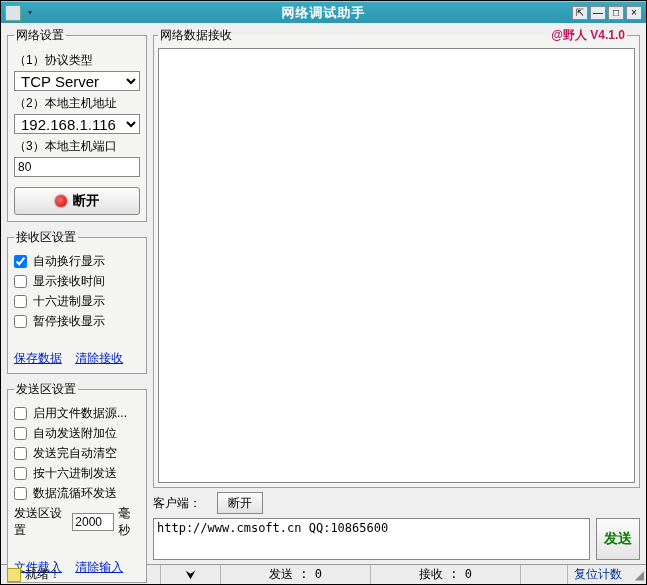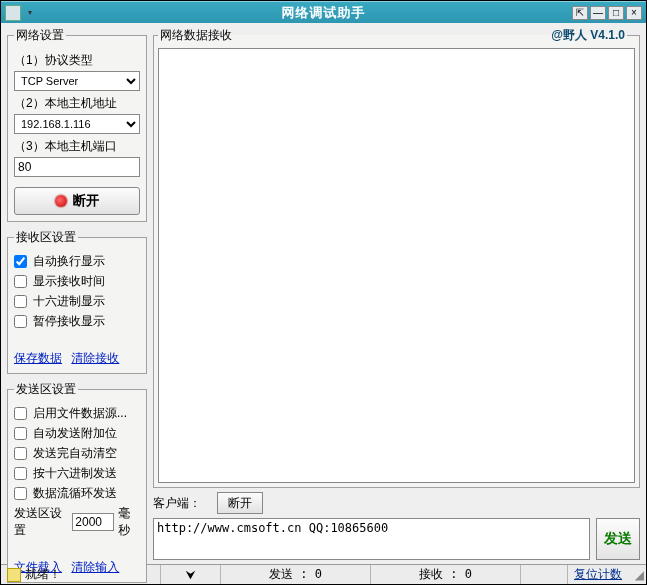--- a/index.html
+++ b/index.html
@@ -10,45 +10,45 @@
 .tb-drop { width:10px; display:flex; align-items:center; justify-content:center; color:#333; font-size:8px;}
 .tb-title { position:absolute; left:0; right:0; text-align:center; font-weight:bold; color:#fff; letter-spacing:1px; font-size:13px;}
 .tb-right { margin-left:auto; display:flex; gap:2px; padding:0 4px; align-items:center;}
 .tb-btn { width:16px; height:14px; background:#e6edf0; border:1px solid #888; font-size:10px; display:flex; align-items:center; justify-content:center; cursor:pointer; }
 .content { display:flex; height: calc(100% - 22px - 20px); }
 .leftcol { width:150px; padding:4px 4px 4px 6px; display:flex; flex-direction:column; gap:7px; background:#efefef;}
 .rightcol { flex:1; padding:4px 6px 4px 2px; display:flex; flex-direction:column; background:#efefef;}
 fieldset.grp { border:1px solid #a0a0a0; background:#f4f4f2; padding:4px 6px 6px 6px; }
 fieldset.grp legend { font-size:12px; padding:0 2px; }
 .lbl { margin:4px 0 2px 0; }
-.combo { width:100%; height:20px; border:1px solid #888; background:#fff; font-size:11px; padding:0 2px;}
+.combo { width:100%; height:20px; border:1px solid #888; background:#fff; font-size:15px; padding:0 2px;}
 .input { width:100%; height:20px; border:1px solid #888; background:#fff; font-size:12px; padding:0 3px;}
 .btn-disc { width:100%; height:28px; margin-top:10px; background:linear-gradient(#fcfcfc,#e2e2e2); border:1px solid #888; border-radius:3px; display:flex; align-items:center; justify-content:center; gap:6px; font-weight:bold; cursor:pointer;}
 .rec-dot { width:12px; height:12px; border-radius:50%; background:radial-gradient(circle at 40% 40%, #ff6b6b, #c00); box-shadow:0 0 2px #800;}
 .chkrow { display:flex; align-items:center; gap:6px; margin:3px 0;}
 .chkrow input { width:13px; height:13px;}
-.linkrow { margin-top:20px; }
+.linkrow { margin-top:20px;font-family:Liberation Mono, monospace; }
 .linkrow a { color:#0020c0; text-decoration:underline; margin-right:6px; cursor:pointer; font-size:12px;}
 .sendint { display:flex; align-items:center; gap:4px; margin-top:2px;}
 .sendint input { width:42px; height:18px; border:1px solid #888; font-size:12px; text-align:left; padding:0 2px;}
 fieldset.recv { flex:1; display:flex; flex-direction:column; padding:2px 4px 4px 4px;}
 .recv-head { display:flex; align-items:center;}
-.recv-head .ver { margin-left:auto; color:#0c4a6e; font-weight:bold; font-size:12px;}
+.recv-head .ver { margin-left:auto; color:#be185d; font-weight:bold; font-size:12px;}
 .recv-area { flex:1; margin-top:2px; border:1px solid #888; background:#fff;}
 .clientrow { display:flex; align-items:center; gap:16px; margin-top:4px;}
 .clientrow select { flex:1; height:20px; border:1px solid #888; font-family:monospace; font-size:12px; background:#fff;}
 .smallbtn { height:22px; padding:0 10px; background:linear-gradient(#fcfcfc,#e2e2e2); border:1px solid #888; cursor:pointer; font-size:12px;}
 .sendrow { display:flex; gap:6px; margin-top:4px; height:42px;border-radius:15px;}
 .sendrow textarea { flex:1; border:1px solid #888; font-family:monospace; font-size:12px; padding:2px 3px; resize:none; background:#fff;}
 .sendbtn { width:44px; background:linear-gradient(#fcfcfc,#e4e4e4); border:1px solid #888; font-weight:bold; color:#0a7a00; font-size:14px; cursor:pointer;}
 .statusbar { height:20px; border-top:1px solid #9a9a9a; background:#ececec; display:flex; align-items:center; font-size:12px;}
 .sb-cell { height:100%; border-right:1px solid #b5b5b5; display:flex; align-items:center; padding:0 6px;}
 .sb-icon { width:14px; height:14px; background:#f3e27a; border:1px solid #b8a000; margin-right:4px;}
 .sb-send, .sb-recv { font-family:monospace;}
-.sb-reset { margin-left:auto; border-left:1px solid #b5b5b5; border-right:none; cursor:pointer; color:#003090; text-decoration:underline;}
+.sb-reset { margin-left:auto; border-left:1px solid #b5b5b5; border-right:none; cursor:pointer; color:#003090; }
 .grip { width:18px; display:flex; align-items:flex-end; justify-content:flex-end; padding:2px; color:#888;}
 </style>
 </head>
 <body>
 
 <div class="titlebar">
   <div class="tb-left">
     <div class="tb-icon"></div>
     <div class="tb-drop">▾</div>
   </div>

